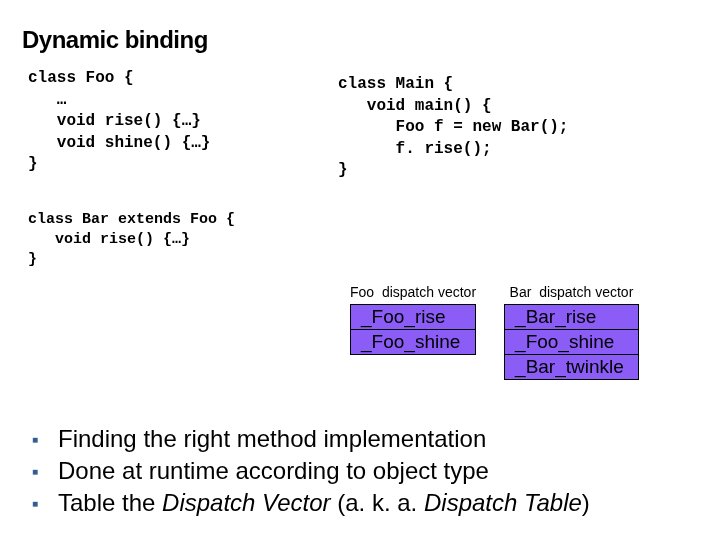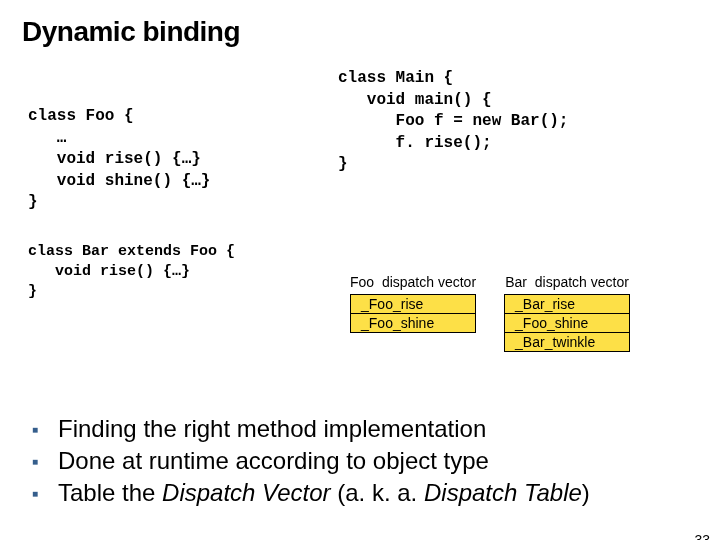--- a/index.html
+++ b/index.html
@@ -15,37 +15,37 @@
   }
   .slide {
     position: relative;
     width: 720px;
     height: 540px;
     box-sizing: border-box;
   }
   .title {
     font-family: Verdana, Arial, sans-serif;
     font-weight: 700;
-    font-size: 28px;
-    margin: 16px 0 14px 22px;
+    font-size: 24px;
+    margin: 26px 0 14px 22px;
     letter-spacing: -0.5px;
   }
   .code-cols {
     display: flex;
     flex-direction: row;
     margin-left: 28px;
   }
   .code-col {
     font-family: "Courier New", Courier, monospace;
     font-weight: 700;
     font-size: 16px;
     white-space: pre;
     line-height: 1.35;
   }
-  .code-left { width: 310px; margin-top: 44px; }
+  .code-left { width: 310px; }
   .code-right { width: 340px; margin-top: 6px; }
   .code-bar {
     font-family: "Courier New", Courier, monospace;
     font-weight: 700;
     font-size: 15px;
     white-space: pre;
     line-height: 1.35;
     margin-left: 28px;
     margin-top: 28px;
   }
@@ -67,23 +67,23 @@
     margin-bottom: 4px;
     white-space: pre;
     text-align: right;
   }
   .vec-table {
     border-collapse: collapse;
   }
   .vec-table td {
     border: 1.5px solid #000;
     font-family: Verdana, Arial, sans-serif;
-    font-size: 14px;
+    font-size: 19px;
     padding: 1px 14px 1px 10px;
-    background: #fde047;
+    background: #8b5cf6;
     text-align: left;
     min-width: 100px;
   }
   .bullets {
     position: absolute;
     top: 398px;
     left: 30px;
     right: 18px;
   }
   .bullet-row {

